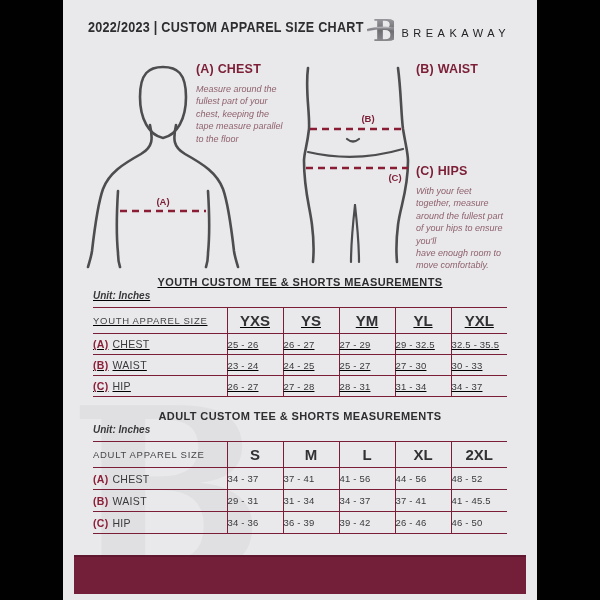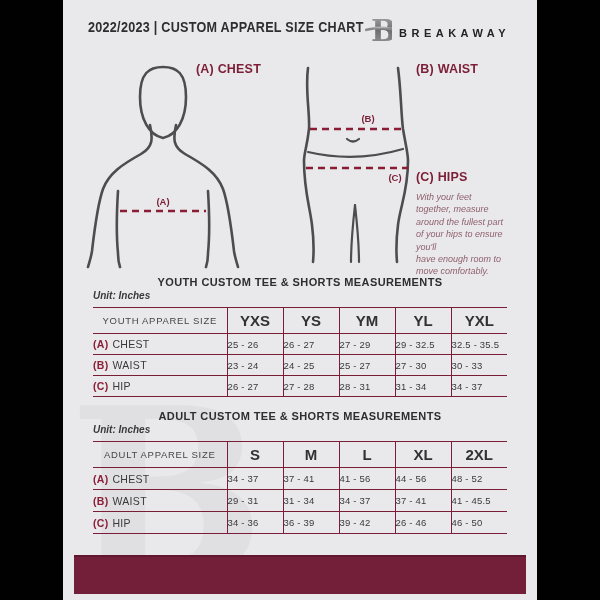--- a/index.html
+++ b/index.html
@@ -7,41 +7,41 @@
          font-family:"Liberation Sans",sans-serif;}
   .page{position:absolute;left:63px;top:0;width:474px;height:600px;background:#e9e9eb;overflow:hidden;}
 
   .watermark{position:absolute;left:6px;top:378px;font-size:232px;line-height:1;
              font-family:"DejaVu Serif",serif;font-weight:bold;color:#e0e0e3;z-index:0;}
 
   
   .header-title{position:absolute;left:25px;top:19px;font-size:14px;font-weight:bold;color:#2e2e30;
                 letter-spacing:.3px;transform:scaleX(.9);transform-origin:left center;white-space:nowrap;z-index:1;}
   .logo{position:absolute;right:27px;top:13px;display:flex;align-items:center;gap:7px;z-index:1;}
-  .brand{font-size:11px;font-weight:bold;letter-spacing:4.5px;color:#232327;margin-top:6px;}
+  .brand{font-size:11px;font-weight:normal;letter-spacing:4.5px;color:#232327;margin-top:6px;}
 
   
   .fig{position:absolute;z-index:1;}
   .guide-block{position:absolute;z-index:1;}
   .guide-head{font-size:12.5px;font-weight:bold;color:#7b1e36;letter-spacing:.2px;margin-bottom:7px;}
   .guide-text{font-size:9px;font-style:italic;color:#8f616d;line-height:1.38;white-space:pre-line;}
 
   
   .section{position:absolute;left:30px;width:414px;z-index:1;}
   .tbl-title{font-size:11px;font-weight:bold;color:#2e2e30;text-align:center;letter-spacing:.4px;line-height:13px;}
   .tbl-unit{font-size:10px;font-style:italic;font-weight:bold;color:#39393c;text-align:left;line-height:12px;margin-top:1px;}
   table.meas{border-collapse:collapse;table-layout:fixed;width:414px;margin-top:5px;}
   table.meas th,table.meas td{border-left:1.4px solid #7a1e38;padding:0;}
   table.meas th:first-child,table.meas td:first-child{border-left:none;}
   table.meas thead tr{border-top:1.5px solid #7a1e38;border-bottom:1.5px solid #7a1e38;}
   table.meas tbody tr{border-bottom:1.5px solid #7a1e38;}
   table.meas thead tr{height:26px;}
   .youth tbody tr{height:21px;}
   .adult tbody tr{height:22px;}
-  th.size-label{font-weight:normal;font-size:9.5px;letter-spacing:.7px;color:#46464a;text-align:center;padding-left:8px;margin-top:30px;}
+  th.size-label{font-weight:normal;font-size:9.5px;letter-spacing:.7px;color:#46464a;text-align:left;padding-left:8px;margin-top:30px;}
   th.size-col{font-size:15px;font-weight:bold;color:#323236;text-align:center;}
   td.rowlabel{font-size:10.5px;color:#39393c;text-align:left;padding-left:11px;letter-spacing:.3px;}
   td.rowlabel .ltr{font-weight:bold;color:#8c1f38;margin-right:4px;}
   td.val{font-size:9.5px;color:#39393c;text-align:left;letter-spacing:.2px;}
 
   .bottom-bar{position:absolute;left:11px;top:555px;width:452px;height:37px;background:#731f39;
               border-top:2px solid #5f1830;z-index:2;}
 </style>
 </head>
 <body>
@@ -89,36 +89,41 @@
         <path d="M 75,150 C 77,168 79,188 79,207" stroke-width="2.2"></path>
       </g>
       <line x1="30" y1="74" x2="123" y2="74" stroke="#8a1c33" stroke-width="2.3" stroke-dasharray="7 5"></line>
       <line x1="26" y1="113" x2="128" y2="113" stroke="#8a1c33" stroke-width="2.3" stroke-dasharray="7 5"></line>
       <text x="88" y="67" text-anchor="middle" font-size="9.5" font-weight="bold" fill="#7b1e36">(B)</text>
       <text x="115" y="126" text-anchor="middle" font-size="9.5" font-weight="bold" fill="#7b1e36">(C)</text>
     </svg>
 
     <div class="guide-block" style="left:133px;top:62px;width:112px;">
       <div class="guide-head">(A) CHEST</div>
+      <div class="guide-text">Measure around the
+fullest part of your
+chest, keeping the
+tape measure parallel
+to the floor</div>
     </div>
     <div class="guide-block" style="left:353px;top:62px;width:115px;">
       <div class="guide-head">(B) WAIST</div>
     </div>
-    <div class="guide-block" style="left:353px;top:164px;width:120px;margin-top:6px;">
+    <div class="guide-block" style="left:353px;top:164px;width:120px;">
       <div class="guide-head">(C) HIPS</div>
       <div class="guide-text">With your feet
 together, measure
 around the fullest part
 of your hips to ensure
 you'll
 have enough room to
 move comfortably.</div>
     </div>
 
-    <div class="section youth" style="top:276px;">
+    <div class="section youth" style="top:276px;text-decoration:underline;">
       <div class="tbl-title">YOUTH CUSTOM TEE &amp; SHORTS MEASUREMENTS</div>
       <div class="tbl-unit">Unit: Inches</div>
       <table class="meas">
         <colgroup>
             <col style="width:134px">
             <col style="width:56px">
             <col style="width:56px">
             <col style="width:56px">
             <col style="width:56px">
             <col style="width:56px">

